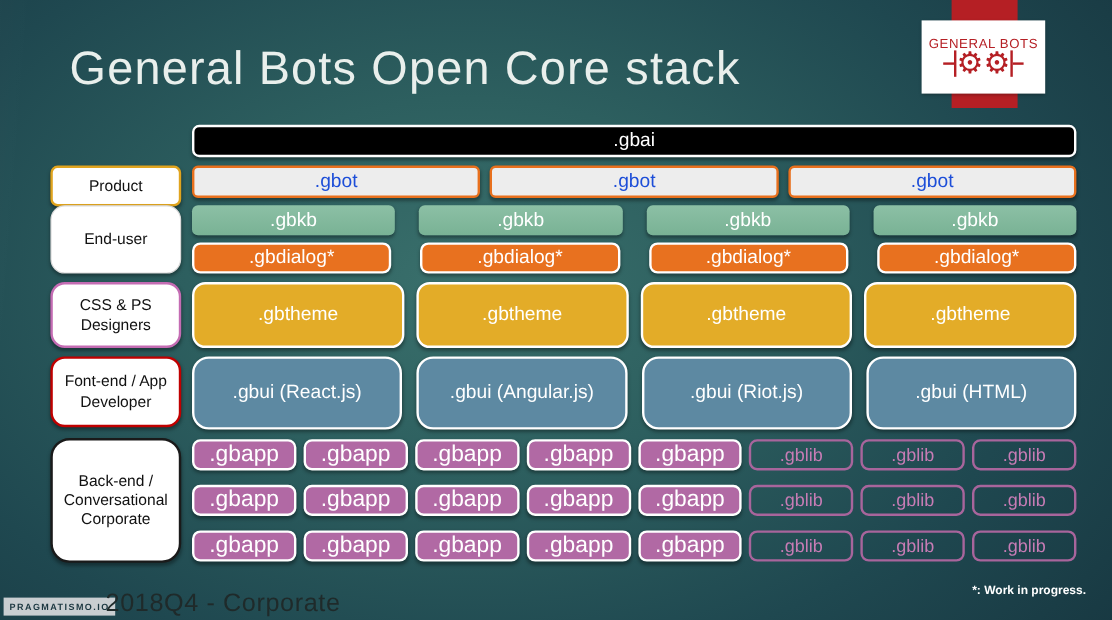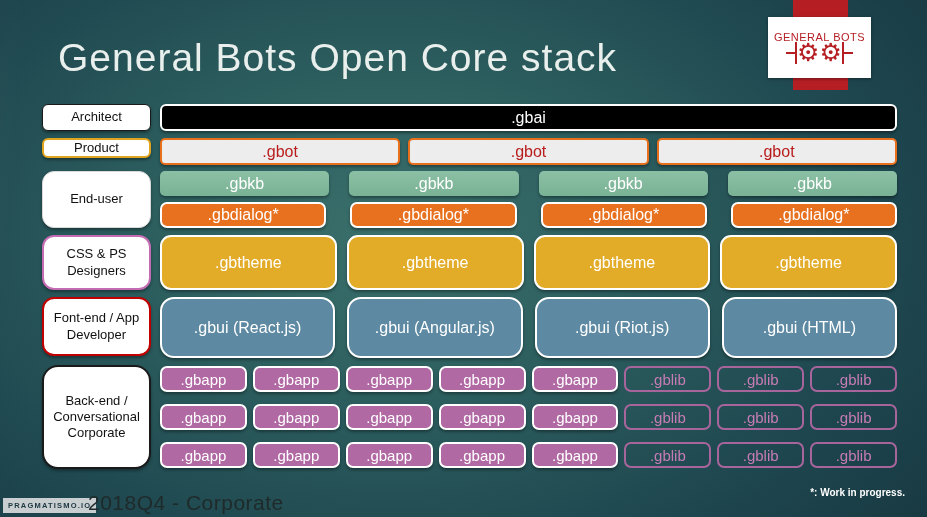--- a/index.html
+++ b/index.html
@@ -45,45 +45,45 @@
   .chip{
     flex:1;display:flex;align-items:center;justify-content:center;box-sizing:border-box;
     color:#fff;font-size:16px;box-shadow:0 2px 3px rgba(0,0,0,0.35);
   }
   
   .role{
     left:42px;width:109px;background:#ffffff;color:#111;font-size:13px;line-height:1.25;
     box-shadow:0 2px 3px rgba(0,0,0,0.35);padding:2px 6px;
   }
   .role-architect{top:104px;height:27px;border:1px solid #1a1a1a;border-radius:6px;}
-  .role-product{top:138px;height:20px;border:2px solid #e0a41e;border-radius:6px;}
+  .role-product{top:138px;height:34px;border:2px solid #e0a41e;border-radius:6px;}
   .role-enduser{top:171px;height:57px;border:1px solid #d9d9d9;border-radius:12px;}
   .role-designers{top:235px;height:55px;border:2px solid #c46cb3;border-radius:12px;}
   .role-frontend{top:297px;height:59px;border:2px solid #c00000;border-radius:12px;}
   .role-backend{top:365px;height:104px;border:2px solid #1a1a1a;border-radius:16px;}
   
   .gbai{
     left:160px;top:104px;width:737px;height:27px;background:#000;border:2px solid #fff;
     border-radius:6px;color:#fff;font-size:16px;box-shadow:0 2px 3px rgba(0,0,0,0.4);
   }
   .row-gbot{top:138px;height:27px;gap:8px;}
-  .gbot{background:#ededed;border:2px solid #e8701d;border-radius:5px;color:#b91c1c;}
+  .gbot{background:#ededed;border:2px solid #e8701d;border-radius:5px;color:#1d4ed8;}
   .row-gbkb{top:171px;height:25px;gap:20px;}
   .gbkb{background:linear-gradient(#8cc0a5,#79b295);border-radius:5px;}
   .row-gbdialog{top:202px;height:26px;gap:24px;}
   .gbdialog{background:#e8711f;border:2px solid #fff;border-radius:7px;}
   .row-gbtheme{top:235px;height:55px;gap:10px;}
   .gbtheme{background:#e3ac28;border:2px solid #fff;border-radius:11px;}
   .row-gbui{top:297px;height:61px;gap:12px;}
   .gbui{background:#5d89a2;border:2px solid #fff;border-radius:14px;}
   .row-apps{height:26px;gap:6px;}
   .row-apps1{top:366px;}
   .row-apps2{top:404px;}
   .row-apps3{top:442px;}
-  .gbapp{background:#b169a4;border:2px solid #fff;border-radius:7px;font-size:15px;}
+  .gbapp{background:#b169a4;border:2px solid #fff;border-radius:7px;font-size:19px;}
   .gblib{background:transparent;border:2px solid #a8659c;border-radius:7px;color:#c77cb5;
     font-size:15px;box-shadow:none;}
   
   .brand-badge{
     position:absolute;left:3px;top:498px;height:15px;padding:0 5px;display:flex;align-items:center;
     background:#c9ced1;color:#1b3740;font-size:7.5px;letter-spacing:1.2px;font-weight:bold;
   }
   .caption{position:absolute;left:88px;top:491px;font-size:21px;color:#1f2a2a;letter-spacing:0.5px;}
   .note{position:absolute;right:22px;top:487px;font-size:10px;color:#ffffff;font-weight:600;}
 </style>
@@ -101,21 +101,20 @@
     <div class="logo-gears">
       <span class="logo-hline"></span>
       <span class="logo-vbar"></span>
       <span class="logo-gear">⚙</span>
       <span class="logo-gear">⚙</span>
       <span class="logo-vbar"></span>
       <span class="logo-hline"></span>
     </div>
   </div>
 
-  <div class="box role role-architect">Architect</div>
   <div class="box role role-product">Product</div>
   <div class="box role role-enduser">End-user</div>
   <div class="box role role-designers">CSS &amp; PS Designers</div>
   <div class="box role role-frontend">Font-end / App Developer</div>
   <div class="box role role-backend">Back-end / Conversational Corporate</div>
 
   <div class="box gbai">.gbai</div>
 
   <div class="row row-gbot">
     <div class="chip gbot">.gbot</div>

